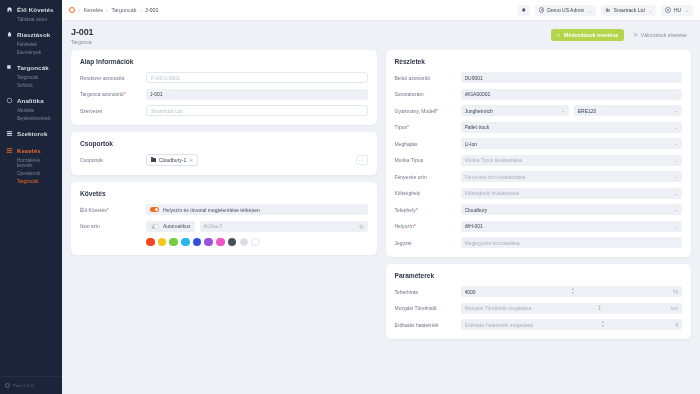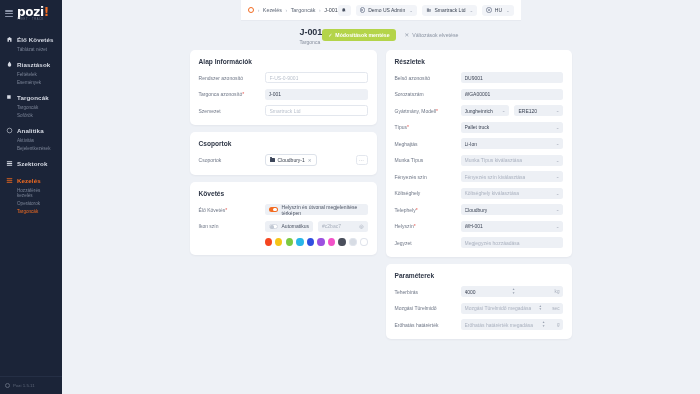--- a/index.html
+++ b/index.html
@@ -50,21 +50,21 @@
   .sub-item.active { color: #f26b21; }
 
   .sb-footer {
     display:flex; align-items:center; gap:3px;
     padding: 6px 5px; border-top: 1px solid #252f45;
   }
   .sb-footer .pin { width:5px; height:5px; border:0.7px solid #5d6678; border-radius:50%; }
   .sb-footer span { font-size: 4.4px; color: #5d6678; }
 
   
-  .main { flex: 1; display: flex; flex-direction: column; background: #eef1f6; min-width: 0; align-items: center; }
+  .main { flex: 1; display: flex; flex-direction: column; background: #eef1f6; min-width: 0; }
 
   .topbar {
     height: 21px; background: #ffffff;
     display: flex; align-items: center; justify-content: space-between;
     padding: 0 7px; flex-shrink: 0;
     border-bottom: 1px solid #e7eaf0;
   }
   .breadcrumb { display: flex; align-items: center; gap: 3.5px; }
   .bc-home {
     width: 6px; height: 6px; border: 1.1px solid #f26b21; border-radius: 50%;
@@ -208,31 +208,20 @@
   .sw.ring { border: 0.8px solid #e0e4ec; }
 
   .spacer { flex: 1; }
 </style>
 </head>
 <body>
 
 <div class="app">
 
   <aside class="sidebar">
-    <div class="sb-top">
-      <div class="hamburger">
-          <i></i>
-          <i></i>
-          <i></i>
-        </div>
-      <div class="logo-wrap">
-        <div class="logo"><span>pozi</span><span class="dot">!</span></div>
-        <div class="logo-sub">FLEET · TRACK</div>
-      </div>
-    </div>
 
     <nav class="nav" id="nav">
         <div class="nav-group">
           <div class="nav-item">
             <span class="ico">
               <svg viewBox="0 0 24 24" fill="#d6dae4">
                 <path d="M12 3L3 10h2v10h5v-6h4v6h5V10h2z"></path>
               </svg>
             </span>
             <span class="nav-label">Élő Követés</span>

